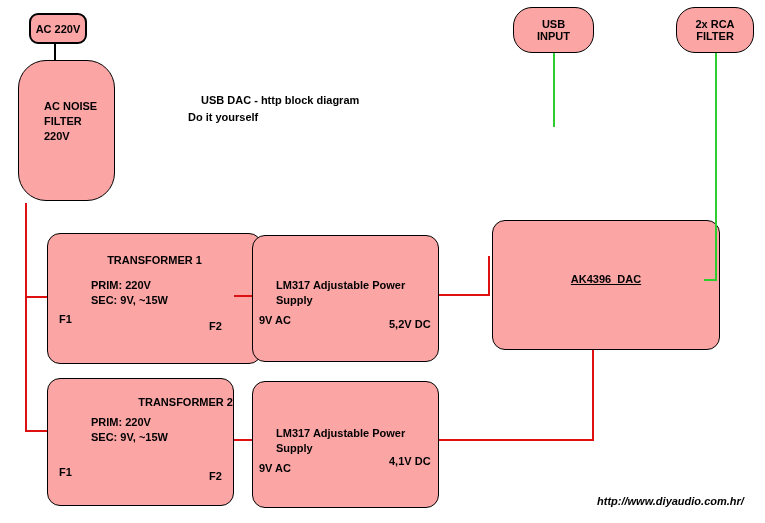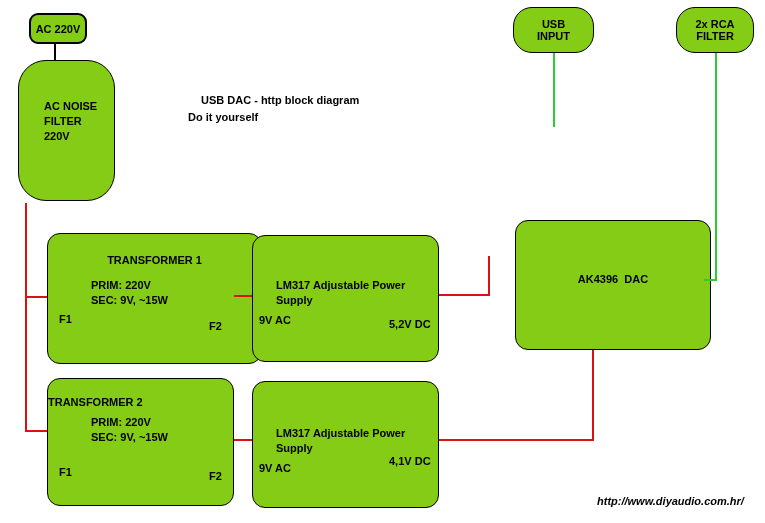--- a/index.html
+++ b/index.html
@@ -2,21 +2,21 @@
 <html><head>
 <meta charset="utf-8">
 <style>
   html,body { margin:0; padding:0; background:#ffffff; }
   .canvas {
     position:relative; width:765px; height:523px; background:#ffffff;
     font-family:"Liberation Sans", sans-serif; font-weight:bold;
     font-size:11px; color:#000; overflow:hidden;
   }
   .box {
-    position:absolute; background:#84cc16; border:1px solid #000;
+    position:absolute; background:#fca5a5; border:1px solid #000;
     box-sizing:border-box;
   }
   .rounded { border-radius:13px; }
   .pill { border-radius:9px; border-width:2px; }
   .center-flex { display:flex; align-items:center; justify-content:center; text-align:center; }
   .lbl { position:absolute; white-space:nowrap; line-height:15px; }
   .tight { line-height:12px;border-radius:19px; }
   .wire { position:absolute; }
   .wire-black { background:#000000; }
   .wire-red { background:#dd1111; }
@@ -51,21 +51,21 @@
   </div>
 
   <div class="box center-flex tight" style="left:676px; top:7px; width:78px; height:46px;">
     <div>
       <div>2x RCA</div>
       <div>FILTER</div>
     </div>
   </div>
 
 
-  <div class="box rounded center-flex" style="left:515px; top:220px; width:196px; height:130px;">
+  <div class="box rounded center-flex" style="left:492px; top:220px; width:228px; height:130px;text-decoration:underline;">
     <span class="pre" style="margin-bottom:12px;">AK4396  DAC</span>
   </div>
 
   <div class="box rounded" style="left:47px; top:233px; width:215px; height:131px;">
     <div class="lbl" style="left:0; top:19px; width:100%; text-align:center;">TRANSFORMER 1</div>
     <div class="lbl" style="left:43px; top:44px;">
       <div>PRIM: 220V</div>
       <div>SEC: 9V, ~15W</div>
     </div>
     <div class="lbl" style="left:11px; top:78px;">F1</div>
@@ -75,21 +75,21 @@
   <div class="box rounded" style="left:252px; top:235px; width:187px; height:127px;">
     <div class="lbl" style="left:23px; top:42px;">
       <div>LM317 Adjustable Power</div>
       <div>Supply</div>
     </div>
     <div class="lbl" style="left:6px; top:77px;">9V AC</div>
     <div class="lbl" style="left:136px; top:81px;">5,2V DC</div>
   </div>
 
   <div class="box rounded" style="left:47px; top:378px; width:187px; height:128px;">
-    <div class="lbl" style="left:0; top:16px; width:100%; text-align:left;">TRANSFORMER 2</div>
+    <div class="lbl" style="left:0; top:16px; width:100%; text-align:right;">TRANSFORMER 2</div>
     <div class="lbl" style="left:43px; top:36px;">
       <div>PRIM: 220V</div>
       <div>SEC: 9V, ~15W</div>
     </div>
     <div class="lbl" style="left:11px; top:86px;">F1</div>
     <div class="lbl" style="left:161px; top:90px;">F2</div>
   </div>
 
   <div class="box rounded" style="left:252px; top:381px; width:187px; height:127px;">
     <div class="lbl" style="left:23px; top:44px;">

